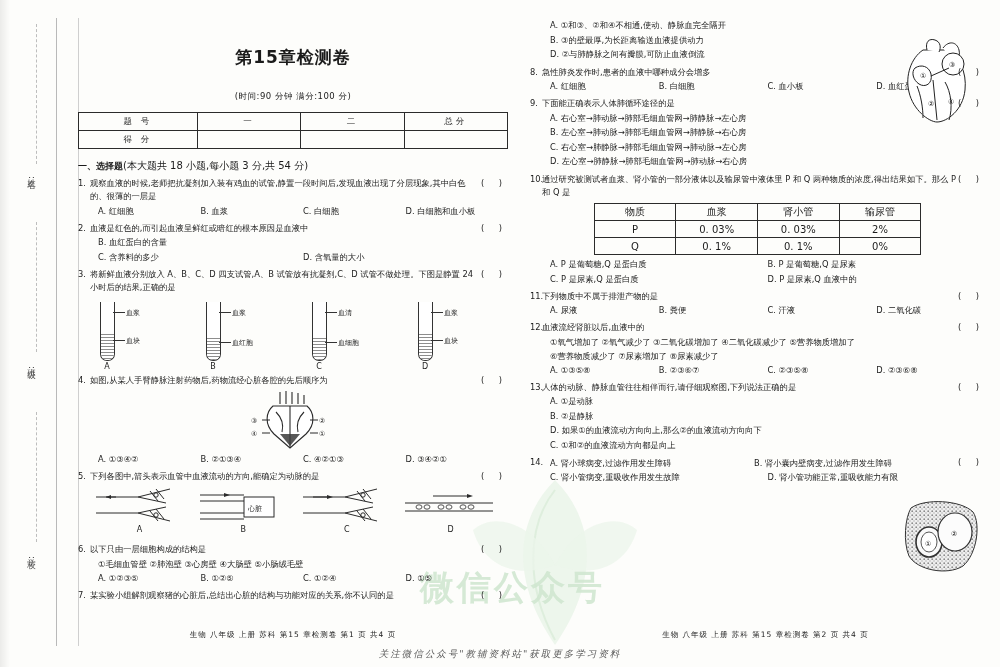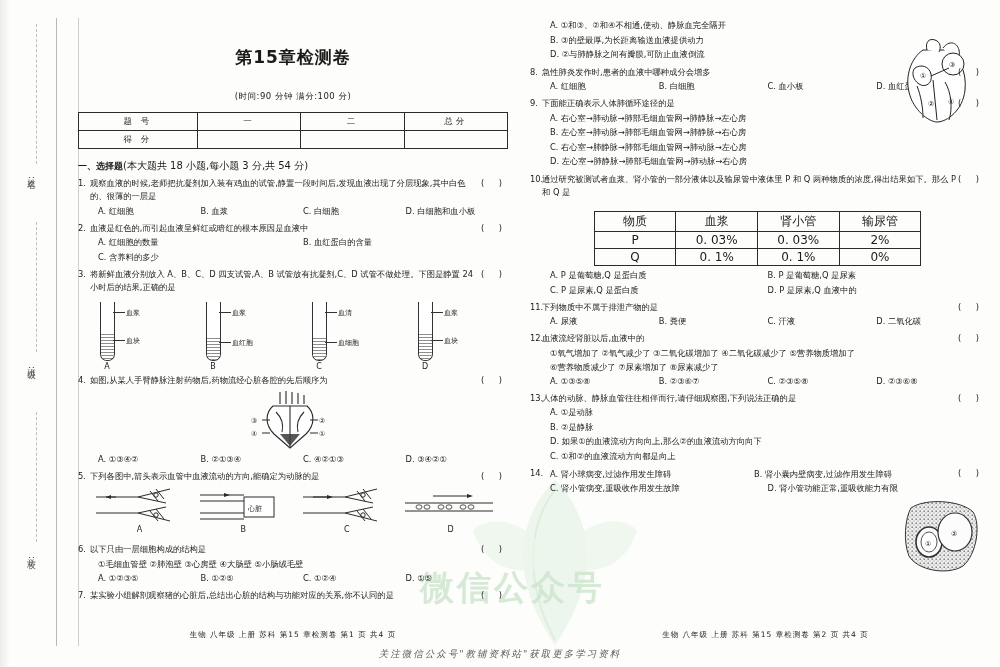--- a/index.html
+++ b/index.html
@@ -92,22 +92,22 @@
   
   .heartfig{position:relative;height:62px;margin-top:2px;}
   .heartfig .cx{position:absolute;left:50%;transform:translateX(-50%);top:0;}
 
   
   .vessels{display:flex;justify-content:space-between;margin:4px 10px 0 14px;}
   .vcell{width:95px;height:52px;position:relative;}
   .vlet{position:absolute;left:0;right:0;top:38px;text-align:center;font-size:8px;}
 
   
-  table.data{border-collapse:collapse;margin:12px auto 2px auto;width:72%;
-             font-size:12px;table-layout:fixed;}
+  table.data{border-collapse:collapse;margin:4px auto 2px auto;width:72%;
+             font-size:10px;table-layout:fixed;}
   table.data td,table.data th{border:1px solid #2b2b2b;height:14px;
              text-align:center;font-weight:normal;}
 
   
   .img-heart{position:absolute;right:6px;top:16px;width:86px;height:92px;}
   .img-vessel{position:absolute;right:4px;top:480px;width:78px;height:76px;}
 
   svg{display:block;}
 </style>
 </head>
@@ -173,25 +173,25 @@
       <span>D. 白细胞和血小板</span>
     </div>
 
     <div class="q">
       <span class="num">2.</span>
       <span class="paren">(        )</span>
       <span>血液是红色的,而引起血液呈鲜红或暗红的根本原因是血液中</span>
     </div>
     <div class="opts">
       <div class="opt-row w2">
-        <span>A. 红细胞的数量</span>
         <span>B. 血红蛋白的含量</span>
       </div>
       <div class="opt-row w2">
         <span>C. 含养料的多少</span>
+        <span>D. 含氧量的大小</span>
       </div>
     </div>
 
     <div class="q">
       <span class="num">3.</span>
       <span class="paren">(        )</span>
       <span>将新鲜血液分别放入 A、B、C、D 四支试管,A、B 试管放有抗凝剂,C、D 试管不做处理。下图是静置 24 小时后的结果,正确的是</span>
     </div>
     <div class="tubes">
       <div class="tube-wrap">

